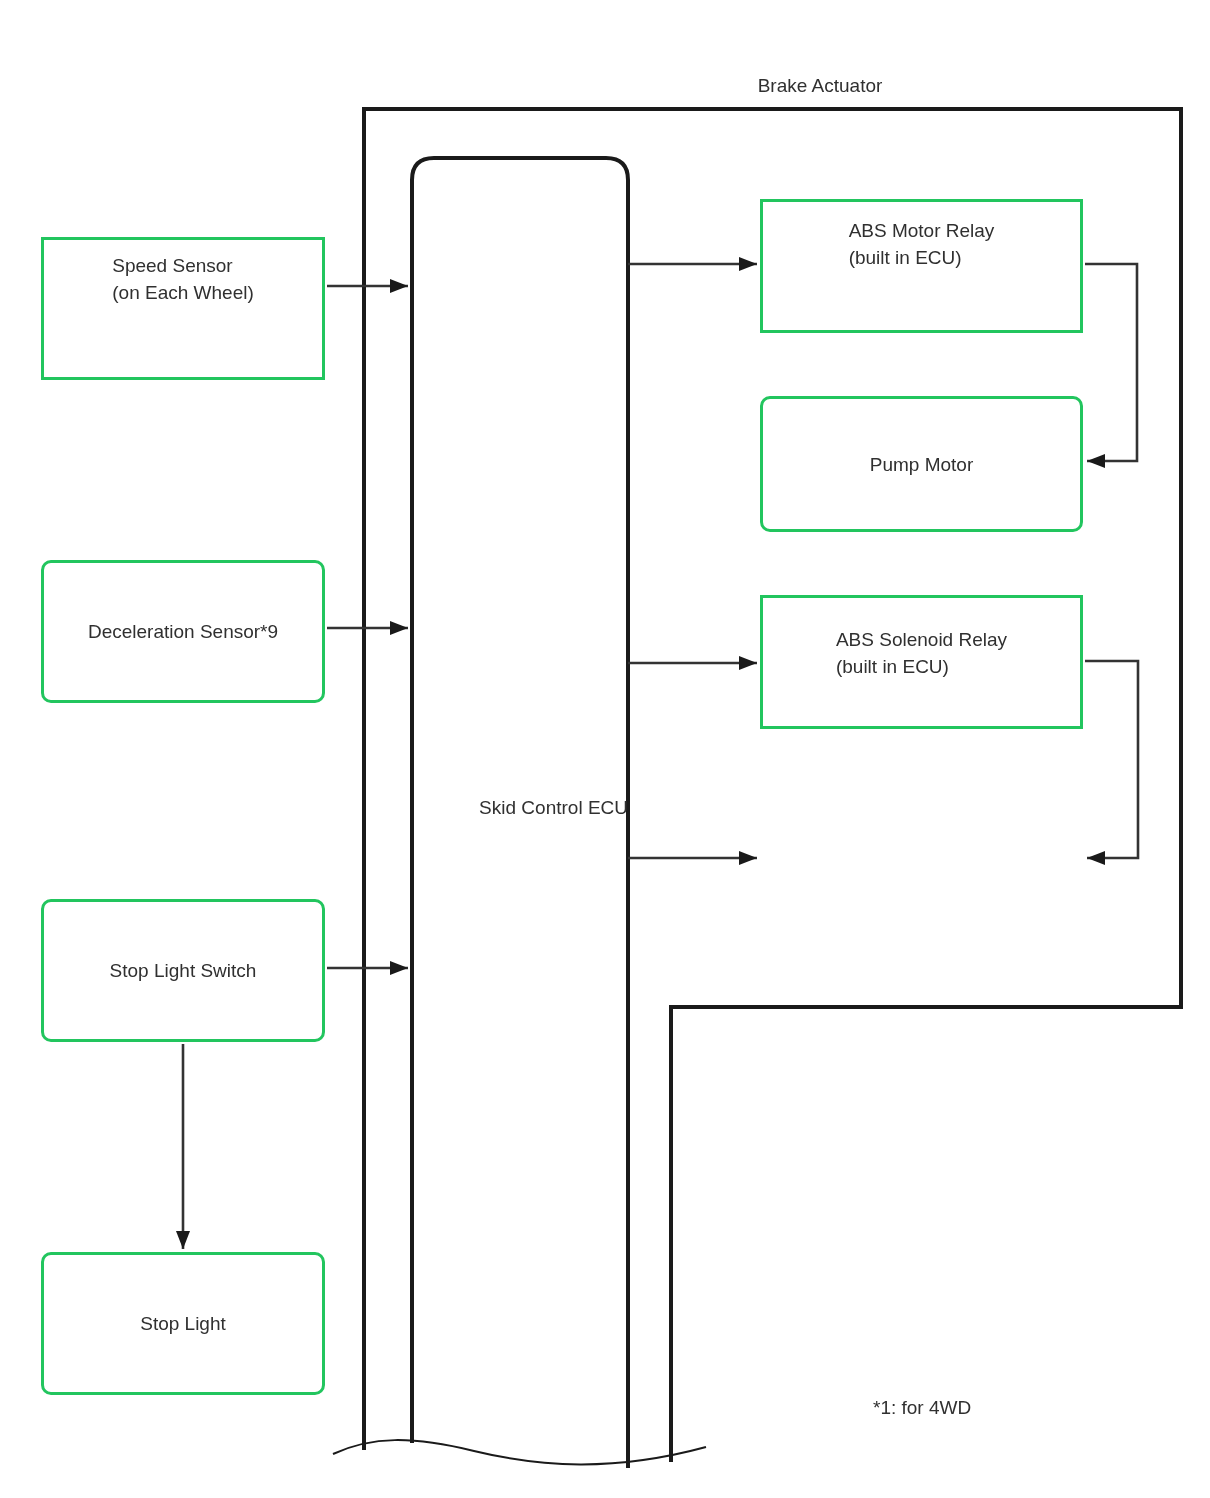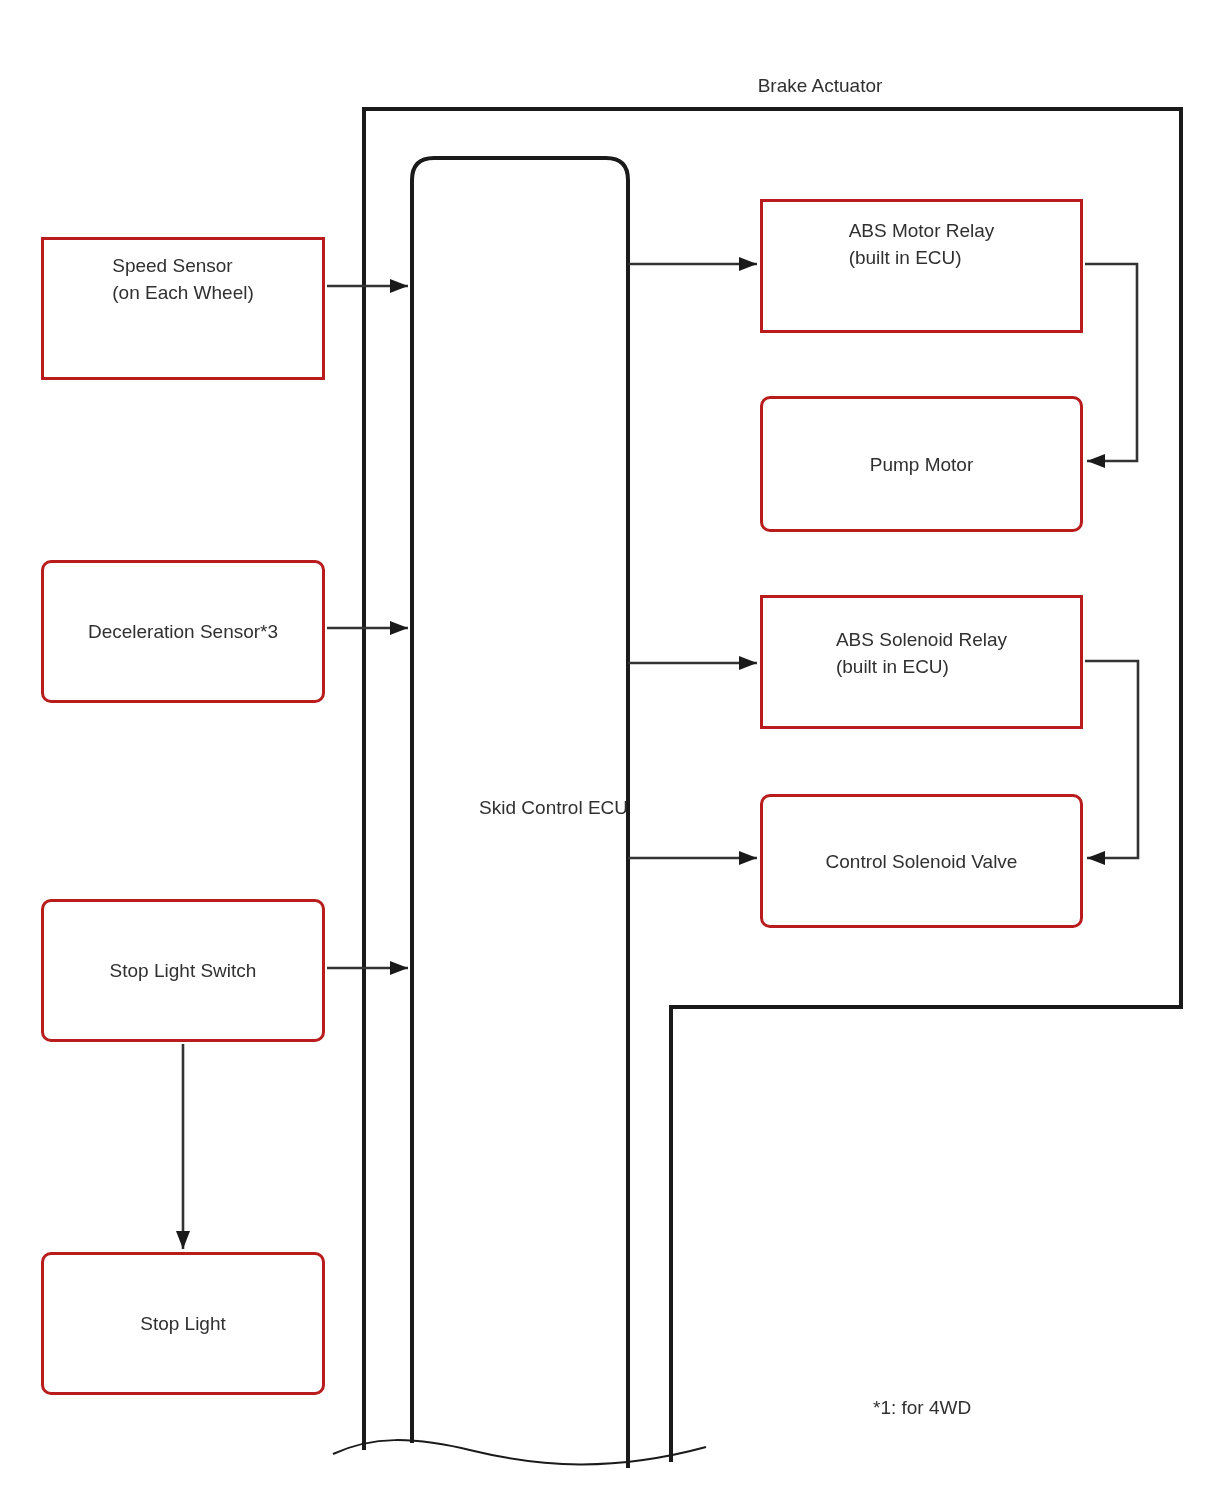--- a/index.html
+++ b/index.html
@@ -33,21 +33,21 @@
     stroke-width: 2.6;
   }
   .thin {
     fill: none;
     stroke: #1a1a1a;
     stroke-width: 2;
   }
   .box {
     position: absolute;
     box-sizing: border-box;
-    border: 3px solid #b91c1c;
+    border: 3px solid #22c55e;
     background: #ffffff;
     font-size: 19px;
     line-height: 27px;
     color: #303030;
   }
   .left-col  { left: 41px;  width: 284px; height: 143px; }
   .right-col { left: 760px; width: 323px; height: 134px; }
   .center {
     display: flex;
     align-items: center;
@@ -114,21 +114,21 @@
   <div class="floating-label note-label">*1: for 4WD</div>
 
   <div class="box left-col two-line pad-24" style="top:213px">
     <div class="block">
       <div>Speed Sensor</div>
       <div>(on Each Wheel)</div>
     </div>
   </div>
 
   <div class="box left-col center" style="top:560px">
-    <span>Deceleration Sensor*3</span>
+    <span>Deceleration Sensor*9</span>
   </div>
 
   <div class="box left-col center" style="top:899px">
     <span>Stop Light Switch</span>
   </div>
 
   <div class="box left-col center" style="top:1252px">
     <span>Stop Light</span>
   </div>
 
@@ -143,17 +143,14 @@
     <span>Pump Motor</span>
   </div>
 
   <div class="box right-col two-line pad-18" style="top:595px">
     <div class="block">
       <div>ABS Solenoid Relay</div>
       <div>(built in ECU)</div>
     </div>
   </div>
 
-  <div class="box right-col center" style="top:794px">
-    <span>Control Solenoid Valve</span>
-  </div>
 
 </div>
 
 </body></html>

